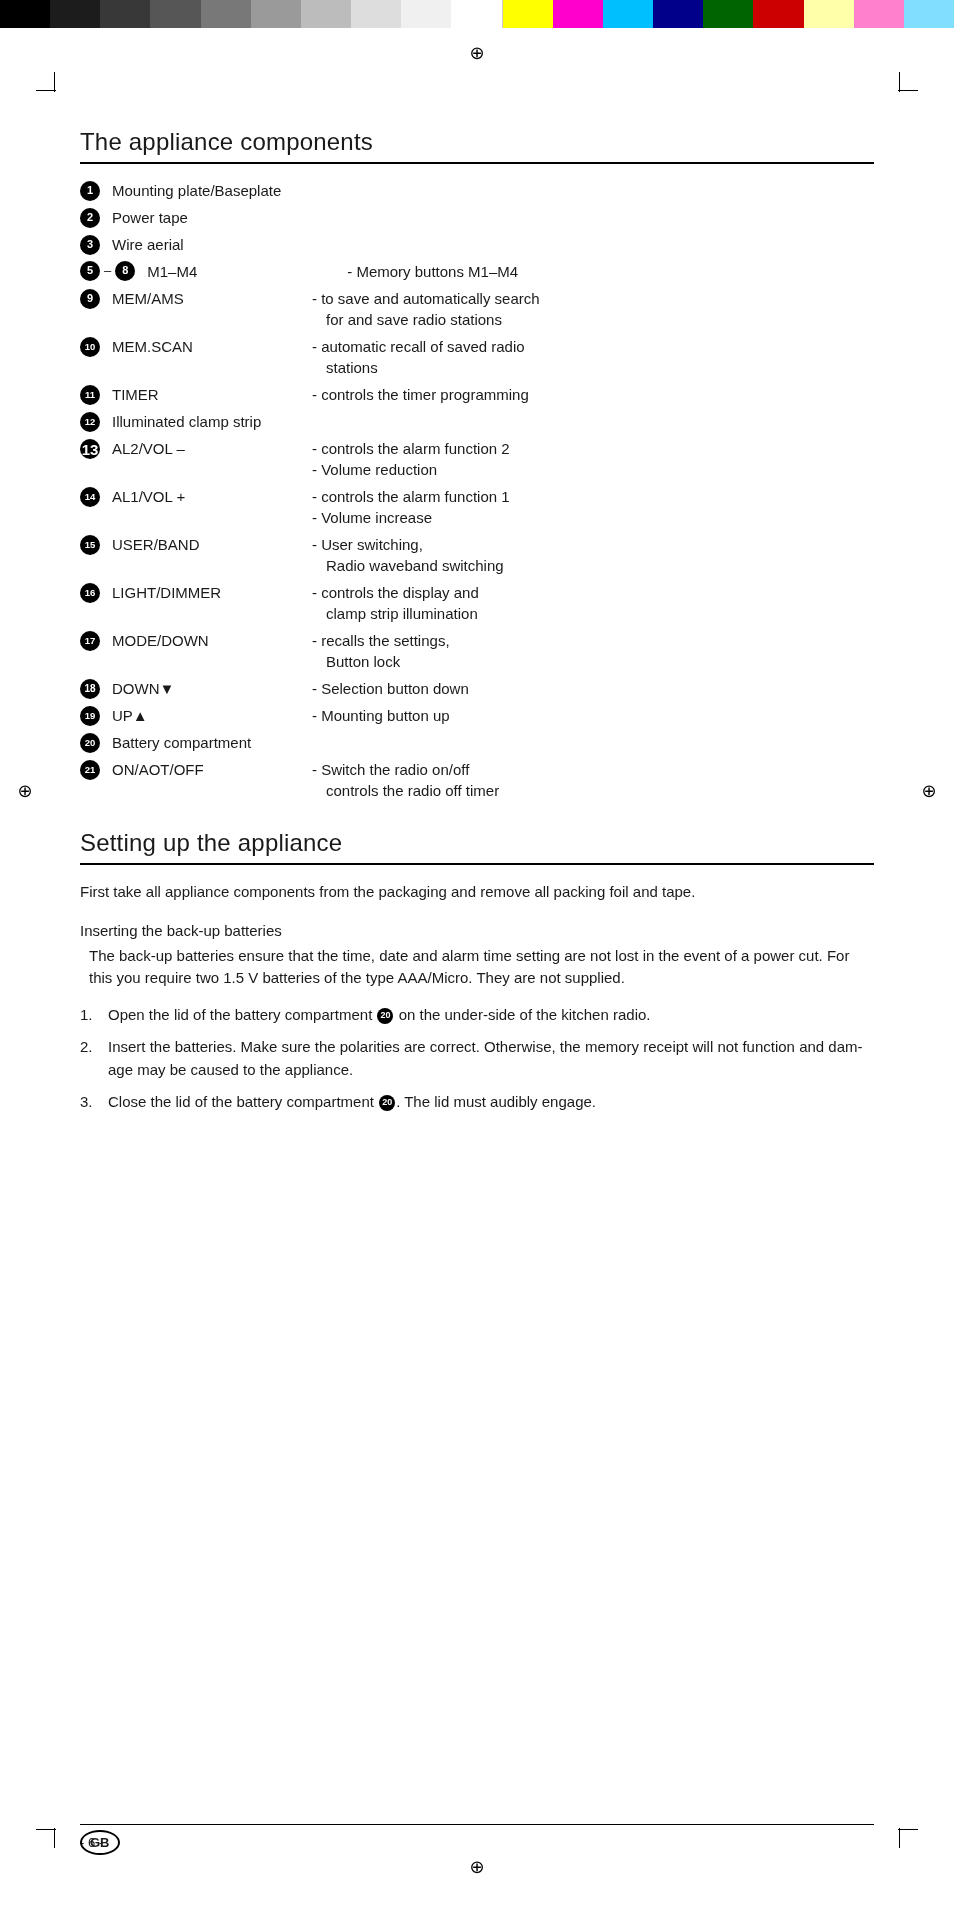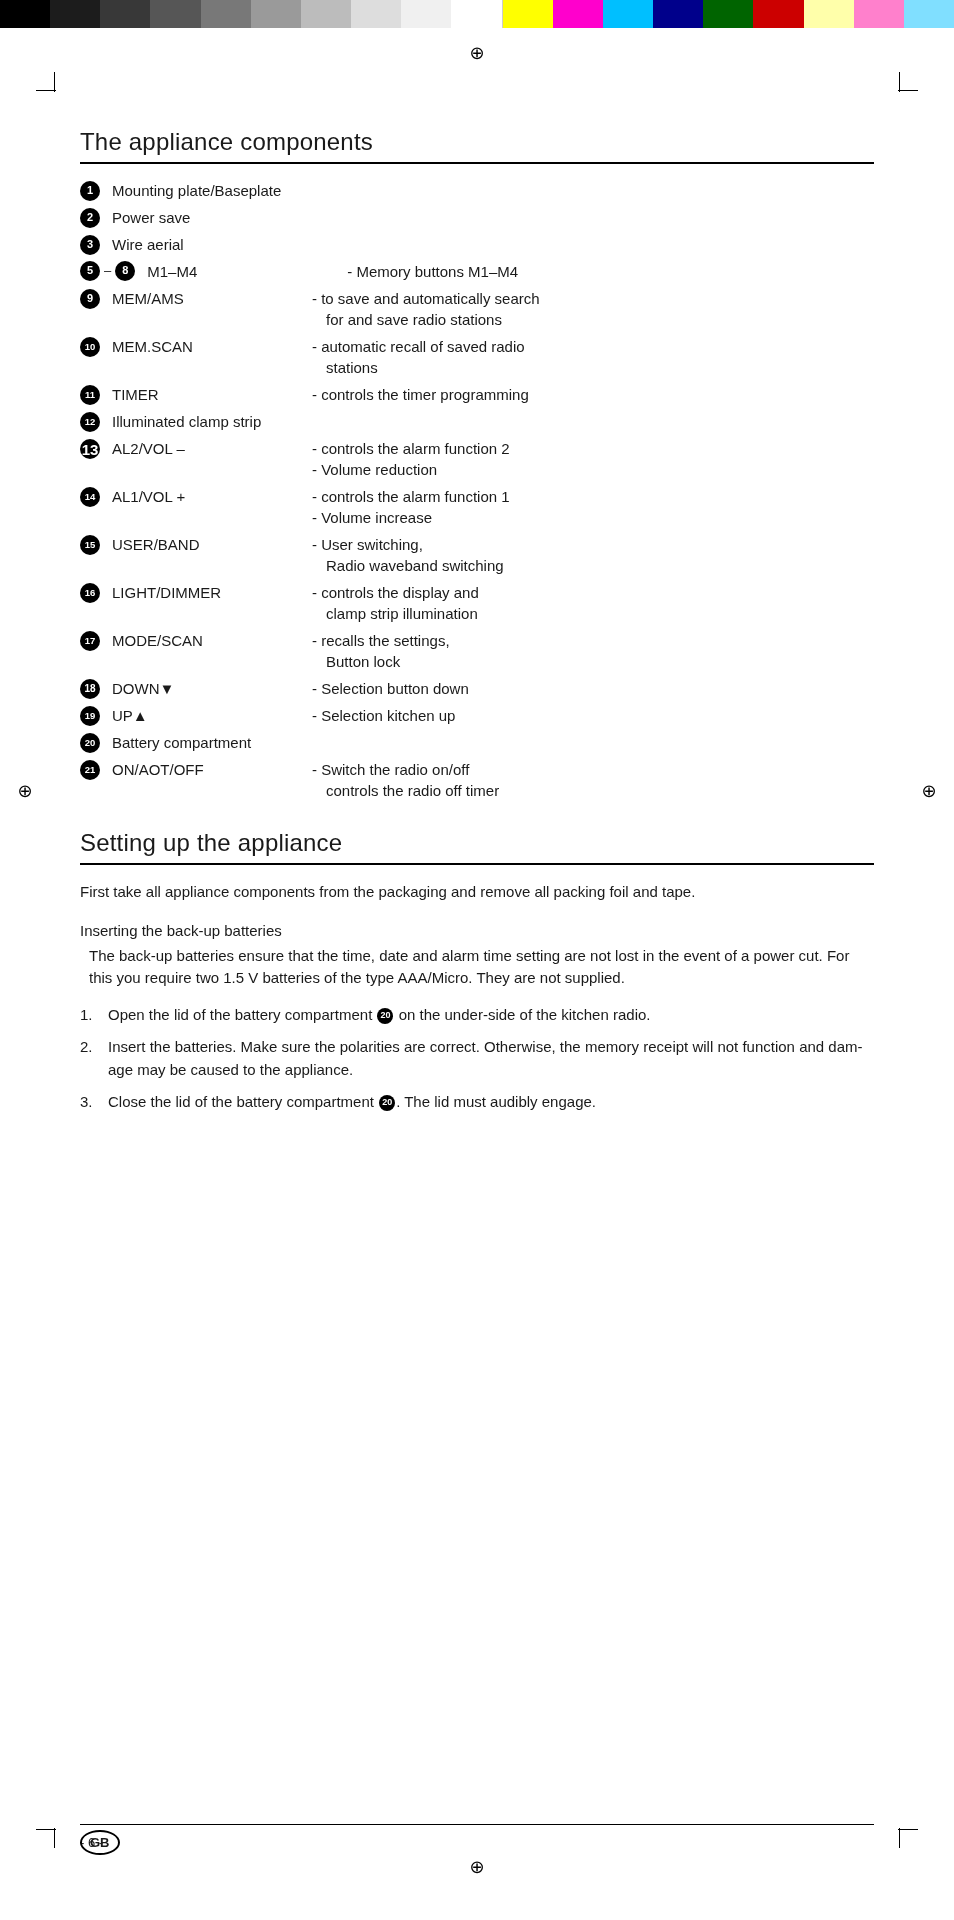--- a/index.html
+++ b/index.html
@@ -267,21 +267,21 @@
 
     <div class="components-list">
 
       <div class="component-row">
         <span class="component-number">1</span>
         <span>Mounting plate/Baseplate</span>
       </div>
 
       <div class="component-row">
         <span class="component-number">2</span>
-        <span>Power save</span>
+        <span>Power tape</span>
       </div>
 
       <div class="component-row">
         <span class="component-number">3</span>
         <span>Wire aerial</span>
       </div>
 
       <div class="component-row">
         <div class="component-number-range">
           <span class="num">5</span>
@@ -334,34 +334,34 @@
       </div>
 
       <div class="component-row">
         <span class="component-number" style="font-size:9.5px">16</span>
         <span class="component-label">LIGHT/DIMMER</span>
         <span class="component-desc">- controls the display and<br><span style="padding-left:14px">clamp strip illumination</span></span>
       </div>
 
       <div class="component-row">
         <span class="component-number" style="font-size:9.5px">17</span>
-        <span class="component-label">MODE/SCAN</span>
+        <span class="component-label">MODE/DOWN</span>
         <span class="component-desc">- recalls the settings,<br><span style="padding-left:14px">Button lock</span></span>
       </div>
 
       <div class="component-row">
         <span class="component-number" style="font-size:10px">18</span>
         <span class="component-label">DOWN▼</span>
         <span class="component-desc">- Selection button down</span>
       </div>
 
       <div class="component-row">
         <span class="component-number" style="font-size:9.5px">19</span>
         <span class="component-label">UP▲</span>
-        <span class="component-desc">- Selection kitchen up</span>
+        <span class="component-desc">- Mounting button up</span>
       </div>
 
       <div class="component-row">
         <span class="component-number" style="font-size:9.5px">20</span>
         <span>Battery compartment</span>
       </div>
 
       <div class="component-row">
         <span class="component-number" style="font-size:9.5px">21</span>
         <span class="component-label">ON/AOT/OFF</span>

